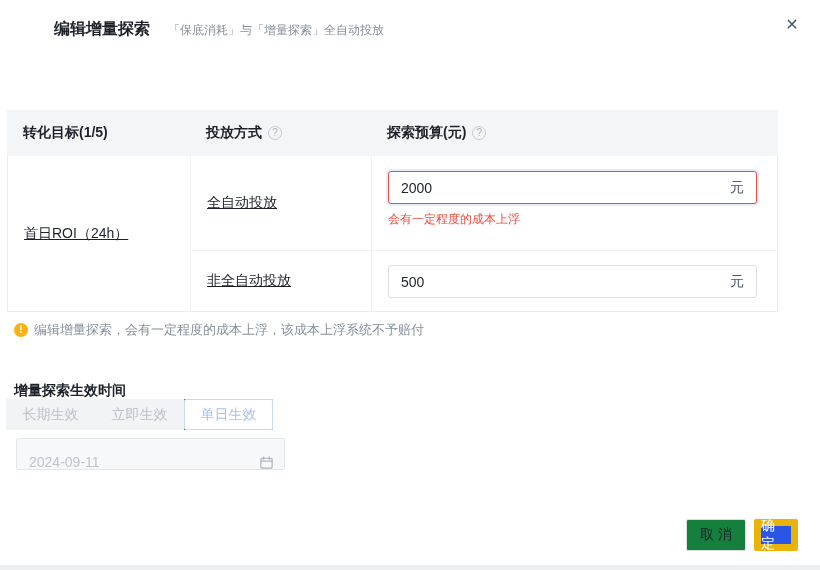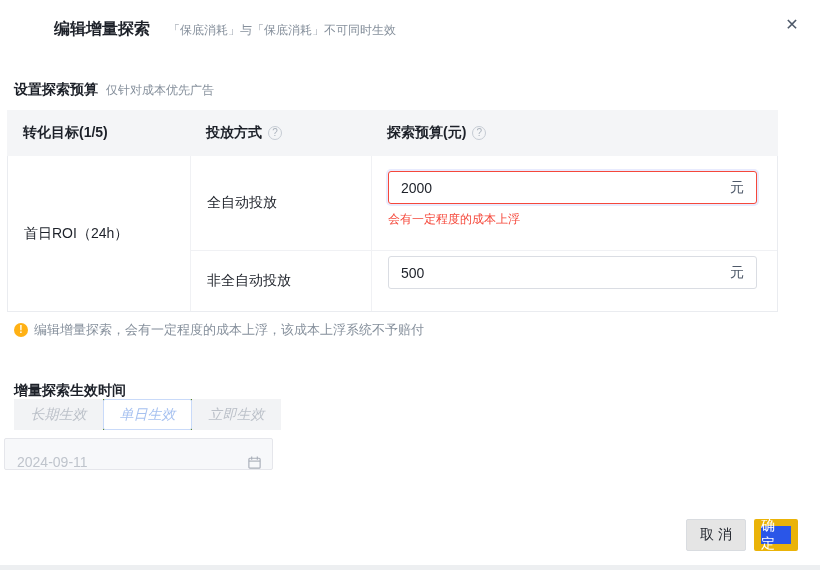--- a/index.html
+++ b/index.html
@@ -58,26 +58,26 @@
     width: 14px; height: 14px; border: 1px solid #c6ccd4; border-radius: 50%;
     color: #aab2bc; font-size: 10px; line-height: 12px; text-align: center;
     display: inline-block; font-weight: normal; cursor: pointer;
   }
   .t-body {
     display: grid; grid-template-columns: 183px 181px 1fr;
     grid-template-rows: 94px 61px;
     border-left: 1px solid #eaecf0; border-right: 1px solid #eaecf0; border-bottom: 1px solid #eaecf0;
     font-size: 14px; background: transparent;
   }
-  .cell { padding-left: 16px; display: flex; align-items: center; }
+  .cell { padding-left: 16px; display: flex; align-items: center; text-decoration: underline; }
   .cell-goal { grid-column: 1; grid-row: 1 / 3; border-right: 1px solid #f0f1f4; }
   .cell-mode1 { grid-column: 2; grid-row: 1; border-right: 1px solid #f0f1f4; }
   .cell-budget1 { grid-column: 3; grid-row: 1; display: block; padding: 15px 20px 0 16px; }
   .cell-mode2 { grid-column: 2; grid-row: 2; border-top: 1px solid #f0f1f4; border-right: 1px solid #f0f1f4; text-align: right; }
-  .cell-budget2 { grid-column: 3; grid-row: 2; display: block; border-top: 1px solid #f0f1f4; padding: 5px 20px 0 16px; }
+  .cell-budget2 { grid-column: 3; grid-row: 2; display: block; border-top: 1px solid #f0f1f4; padding: 14px 20px 0 16px; }
 
   .input-box {
     height: 33px; border-radius: 3px; background: #fff;
     display: flex; align-items: center; padding: 0 12px;
   }
   .input-box input {
     border: none; outline: none; background: transparent;
     font-family: "Liberation Sans", "DejaVu Sans", sans-serif;
     font-size: 14px; color: #1d2129; flex: 1; min-width: 0;
   }
@@ -92,50 +92,50 @@
   
   .notice-row { position: absolute; top: 321px; left: 14px; display: flex; align-items: center; gap: 6px; }
   .warn-icon {
     width: 14px; height: 14px; border-radius: 50%; background: #ffb114;
     color: #fff; font-size: 10px; font-weight: bold; line-height: 14px; text-align: center;
     flex: 0 0 auto;
   }
   .notice-text { font-size: 13px; color: #86909c; }
 
   
-  .tab-group { position: absolute; top: 399px; left: 14px; display: flex; background: #4d7c0f; border-radius: 2px; font-style: italic; }
+  .tab-group { position: absolute; top: 399px; left: 6px; display: flex; background: #4d7c0f; border-radius: 2px; }
   .tab {
     width: 89px; height: 31px; display: flex; align-items: center; justify-content: center;
     font-size: 14px; color: #bcc1c9; cursor: pointer; background: #f2f3f5;
   }
   .tab.selected {
     background: #ffffff; color: #a6c1f0; border: 1px solid #c9daf9; border-radius: 2px;
   }
 
   
   .date-box {
-    position: absolute; top: 438px; left: 4px; width: 269px; height: 32px;
+    position: absolute; top: 438px; left: 16px; width: 269px; height: 32px;
     border: 1px solid #e5e6eb; border-radius: 2px; background: #f7f8fa;
     display: flex; align-items: center; padding: 16px 10px 0 12px;
   }
   .date-box input {
     border: none; outline: none; background: transparent; flex: 1; min-width: 0;
     font-family: "Liberation Sans", "DejaVu Sans", sans-serif;
     font-size: 14px; color: #bfc4cc;
   }
   .cal-icon { width: 15px; height: 15px; flex: 0 0 auto; display: flex; }
 
   
   .footer-actions { position: absolute; top: 519px; right: 22px; display: flex; gap: 8px; }
   .btn {
     height: 32px; border-radius: 2px; font-size: 14px;
     display: flex; align-items: center; justify-content: center; cursor: pointer;
     font-family: "Liberation Sans", "DejaVu Sans", sans-serif;
   }
-  .btn-cancel { width: 60px; background: #e5e5e5; border: 1px solid #d9dce0; color: #1d2129; }
+  .btn-cancel { width: 60px; background: #15803d; border: 1px solid #d9dce0; color: #1d2129; }
   .btn-confirm { width: 44px; background: #2a56e8; border: 7px solid #eab308; color: #fff; }
 
   .bottom-strip { position: absolute; left: 0; bottom: 0; width: 100%; height: 5px; background: #edeff1; }
 </style>
 </head>
 <body>
 
 <div class="modal">
   <div class="wm-layer" id="wm-layer">
       <span>13:18:53  leiwujun - 2024/09/11</span>
@@ -162,28 +162,24 @@
       <span>13:18:53  leiwujun - 2024/09/11</span>
       <span>13:18:53  leiwujun - 2024/09/11</span>
       <span>13:18:53  leiwujun - 2024/09/11</span>
       <span>13:18:53  leiwujun - 2024/09/11</span>
     </div>
 
   <div class="content">
 
     <div class="title-row">
       <span class="dlg-title">编辑增量探索</span>
-      <span class="dlg-subtitle">「保底消耗」与「保底消耗」不可同时生效</span>
+      <span class="dlg-subtitle">「保底消耗」与「增量探索」全自动投放</span>
     </div>
     <div class="close-btn">✕</div>
 
-    <div class="sec-row sec1">
-      <span class="sec-title">设置探索预算</span>
-      <span class="sec-hint">仅针对成本优先广告</span>
-    </div>
 
     <div class="budget-table">
       <div class="t-header">
         <div>
           <span>转化目标(1/5)</span>
         </div>
         <div>
           <span>投放方式</span>
           <span class="help-icon">?</span>
         </div>
@@ -218,22 +214,22 @@
       <span class="warn-icon">!</span>
       <span class="notice-text">编辑增量探索，会有一定程度的成本上浮，该成本上浮系统不予赔付</span>
     </div>
 
     <div class="sec-row sec2">
       <span class="sec-title">增量探索生效时间</span>
     </div>
 
     <div class="tab-group">
       <div class="tab">长期生效</div>
+      <div class="tab">立即生效</div>
       <div class="tab selected">单日生效</div>
-      <div class="tab">立即生效</div>
     </div>
 
     <div class="date-box">
       <input value="2024-09-11" style="">
       <span class="cal-icon">
         <svg viewBox="0 0 16 16" width="15" height="15" fill="none" stroke="#a9aeb8" stroke-width="1.2">
           <rect x="2" y="3.5" width="12" height="10.5" rx="1"></rect>
           <line x1="5" y1="1.5" x2="5" y2="5"></line>
           <line x1="11" y1="1.5" x2="11" y2="5"></line>
           <line x1="2" y1="6.5" x2="14" y2="6.5"></line>

